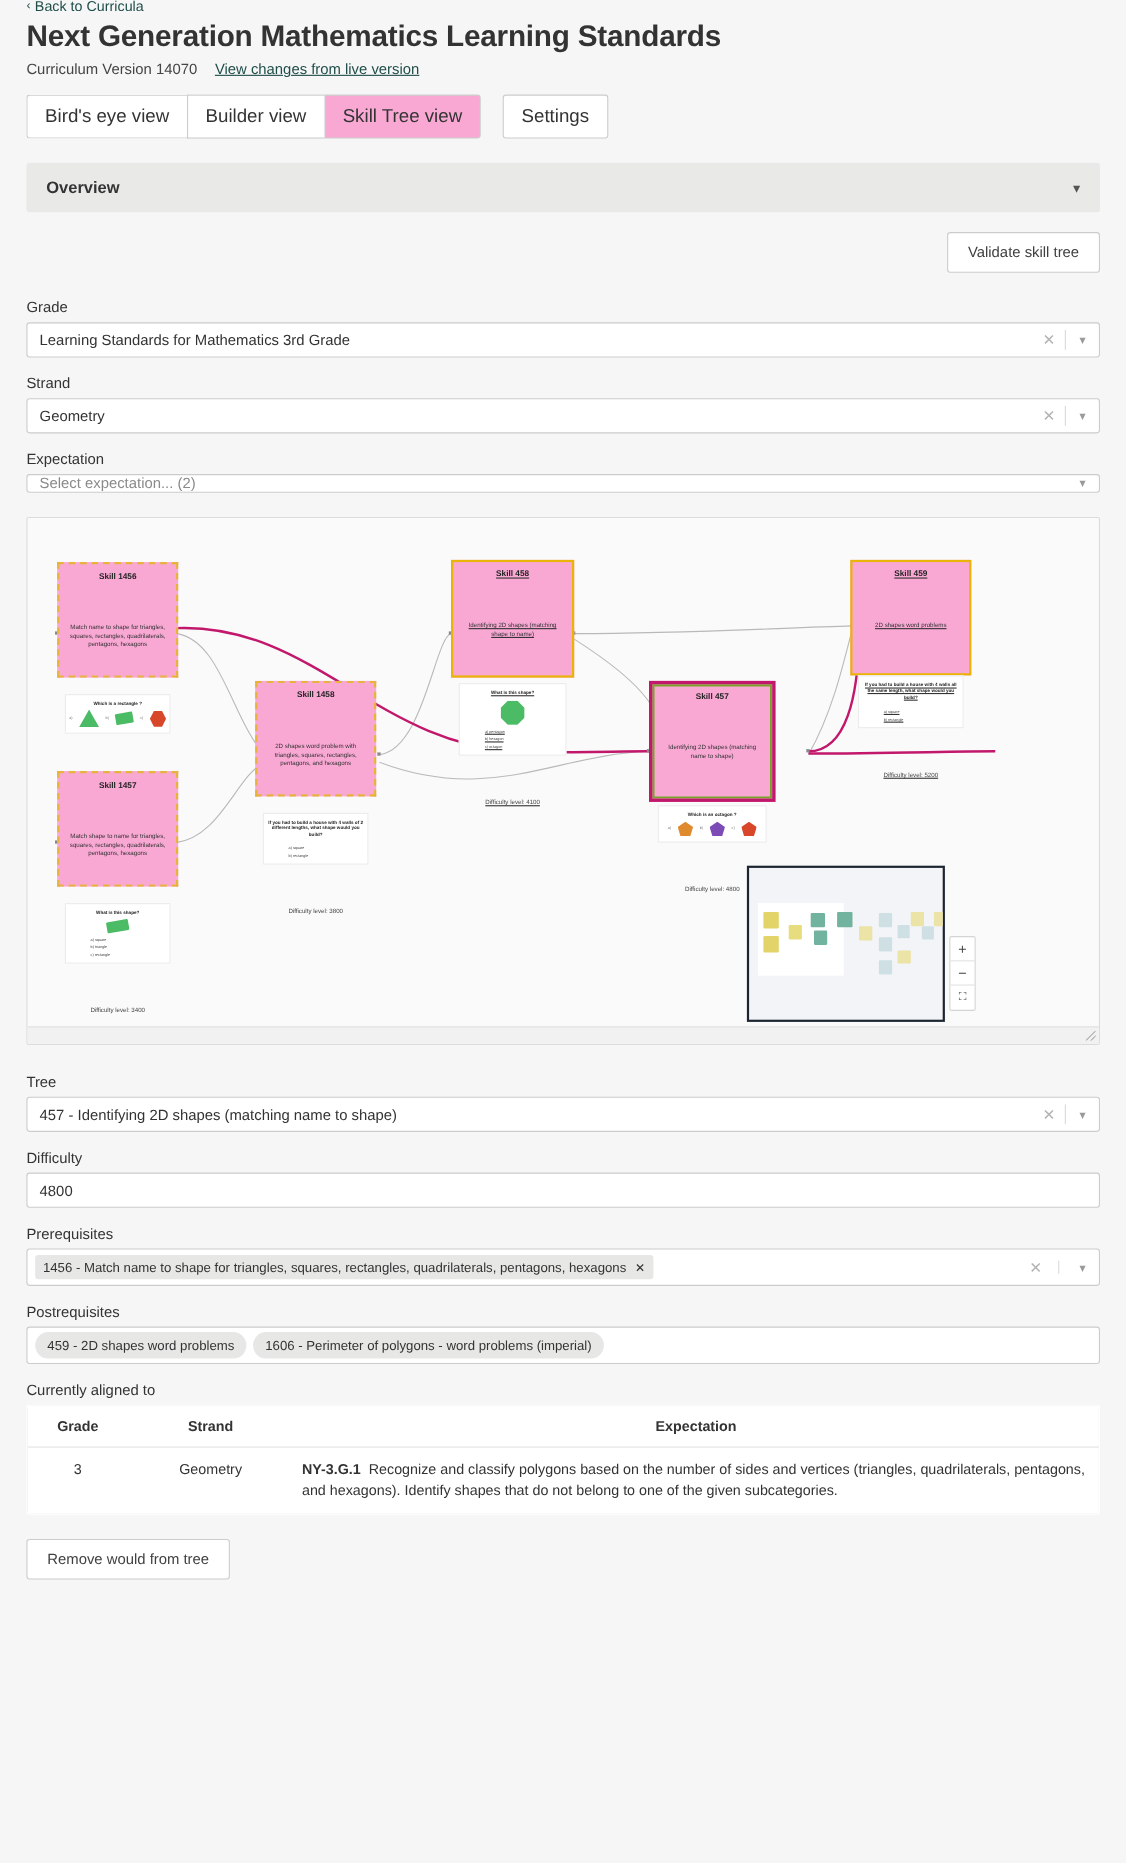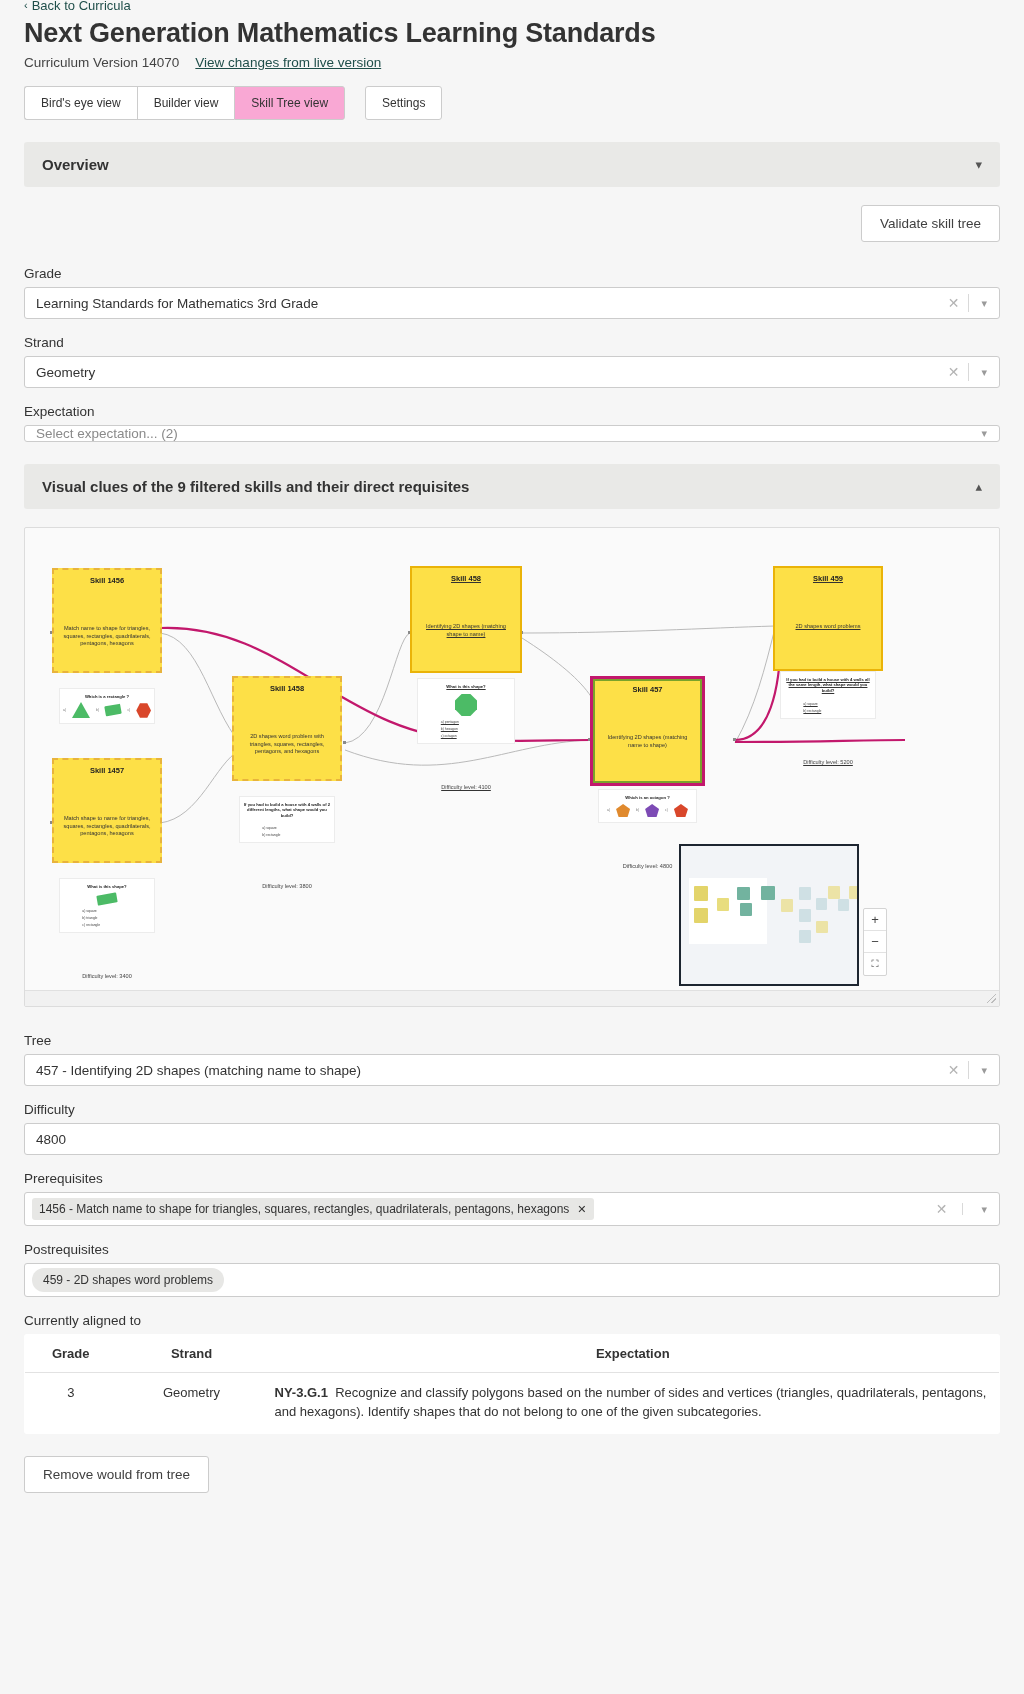--- a/index.html
+++ b/index.html
@@ -28,21 +28,21 @@
     display: flex; align-items: baseline; gap: 16px;
     font-size: 13.5px; color: #444; margin-bottom: 16px;
   }
   .sub-row a {
     color: #1f4e4a; text-decoration: underline; font-size: 13.5px;
   }
 
   .tabs { display: flex; align-items: center; gap: 0; margin-bottom: 22px; }
   .tab {
     background: #fff; border: 1px solid #ccc; border-right: none;
-    padding: 9px 16px; font-size: 12px; color: #333; cursor: pointer;
+    padding: 9px 16px; font-size: 17px; color: #333; cursor: pointer;
     line-height: 1.2;
   }
   .tab:first-child { border-radius: 3px 0 0 3px; }
   .tab.last-group { border-right: 1px solid #ccc; border-radius: 0 3px 3px 0; }
   .tab.active { background: #f9a8d4; }
   .tab.standalone {
     margin-left: 20px; border: 1px solid #ccc; border-radius: 3px;
   }
 
   .accordion {
@@ -107,21 +107,21 @@
     background:
       linear-gradient(135deg, transparent 0 45%, #bdbdbd 45% 55%, transparent 55% 100%),
       linear-gradient(135deg, transparent 0 70%, #bdbdbd 70% 80%, transparent 80% 100%);
   }
   .graph-bottombar {
     position: absolute; left: 0; right: 0; bottom: 0; height: 16px;
     background: #f1f1f1; border-top: 1px solid #e0e0e0;
   }
 
   .node {
-    position: absolute; background: #fde047; text-align: center;
+    position: absolute; background: #f9a8d4; text-align: center;
     padding: 6px 5px 5px 5px; display: flex; flex-direction: column; gap: 36px;
   }
   .node.dashed { border: 2px dashed #e8b33c; }
   .node.green  { border: 2px solid #eab308; text-decoration: underline; }
   .node.sel    { border: 3px solid #c2186c; box-shadow: inset 0 0 0 2px #7aa32b; }
   .node-title { font-size: 7.5px; font-weight: bold; color: #222; margin-bottom: 4px; }
   .node-desc  { font-size: 5.6px; color: #333; line-height: 1.35; margin-bottom: 4px; padding: 0 4px; }
   .node-card  {
     background: #fff; border: 1px solid #ececec; flex: 1;
     display: flex; flex-direction: column; align-items: center;
@@ -232,24 +232,20 @@
   </div>
 
   <div class="field-block" style="margin-bottom:22px;">
     <div class="field-label">Expectation</div>
     <div class="select-box tall">
       <span class="select-value placeholder">Select expectation... (2)</span>
       <span class="sel-arrow">▾</span>
     </div>
   </div>
 
-  <div class="accordion">
-    <span class="accordion-title">Visual clues of the 9 filtered skills and their direct requisites</span>
-    <span class="chev-ico">▴</span>
-  </div>
 
   <div class="graph-wrap">
     <div class="graph-inner">
 
       <svg width="880" height="470" style="position:absolute;left:0;top:0">
         <g fill="none" stroke="#b9b9b9" stroke-width="1">
           <path d="M135,105 C175,110 185,180 215,215"></path>
           <path d="M135,295 C175,290 190,235 215,222"></path>
           <path d="M320,215 C360,210 370,110 385,105"></path>
           <path d="M320,222 C420,260 480,215 565,212"></path>
@@ -417,20 +413,21 @@
       <span class="sel-clear">✕</span>
       <span class="sel-div"></span>
       <span class="sel-arrow">▾</span>
     </div>
   </div>
 
   <div class="field-block">
     <div class="field-label">Postrequisites</div>
     <div class="chip-field">
       <span class="chip round">459 - 2D shapes word problems</span>
+      <span class="chip round">1606 - Perimeter of polygons - word problems (imperial)</span>
     </div>
   </div>
 
   <div class="field-block">
     <div class="field-label">Currently aligned to</div>
     <table class="al-table">
       <thead>
         <tr>
           <th class="td-grade">Grade</th>
           <th class="td-strand">Strand</th>

